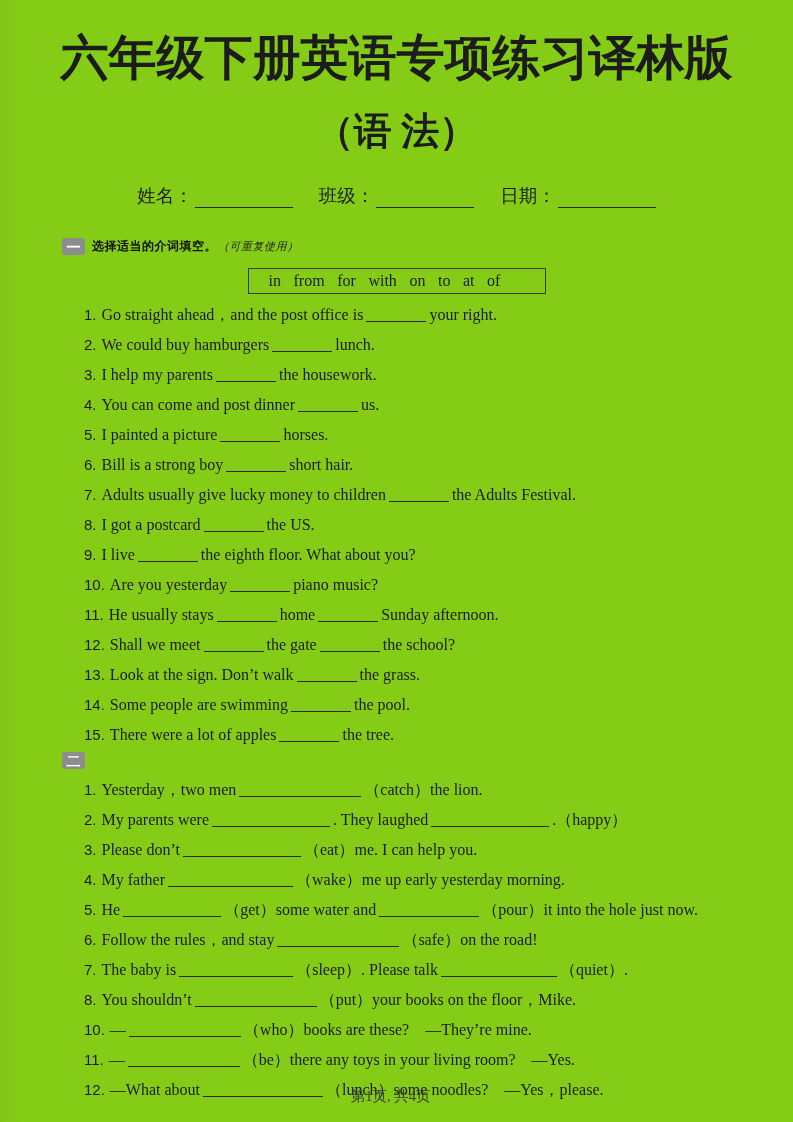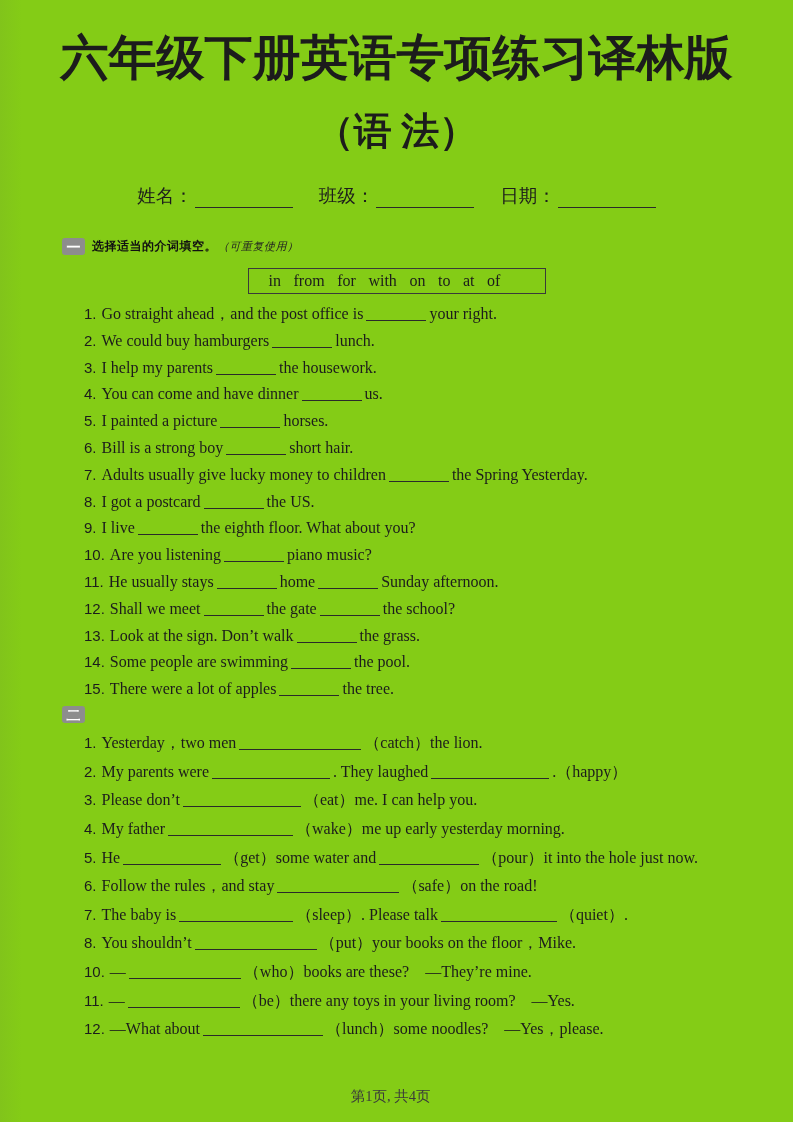--- a/index.html
+++ b/index.html
@@ -98,20 +98,21 @@
     align-items: center;
     padding: 0 44px 0 20px;
     justify-content: space-between;
     font-size: 16px;
   }
   .items { margin: 10px 30px 0 84px; }
   .item {
     font-size: 16px;
     line-height: 19px;
     white-space: nowrap;
+    margin-top: 11px;
   }
   .sec1-items .item { margin-bottom: 7.8px; }
   .sec2-items .item { margin-bottom: 9.6px; }
   .no {
     font-family: "Liberation Sans", "DejaVu Sans", sans-serif;
     font-size: 15px;
     margin-right: 5px;
   }
   .blank {
     display: inline-block;
@@ -166,27 +167,27 @@
         <span>with</span>
         <span>on</span>
         <span>to</span>
         <span>at</span>
         <span>of</span>
       </div>
     <div class="items sec1-items">
         <div class="item"><span class="no">1.</span><span>Go straight ahead，and the post office is</span><span class="blank" style="width: 60px;"></span><span>your right.</span></div>
         <div class="item"><span class="no">2.</span><span>We could buy hamburgers</span><span class="blank" style="width: 60px;"></span><span>lunch.</span></div>
         <div class="item"><span class="no">3.</span><span>I help my parents</span><span class="blank" style="width: 60px;"></span><span>the housework.</span></div>
-        <div class="item"><span class="no">4.</span><span>You can come and have dinner</span><span class="blank" style="width: 60px;"></span><span>us.</span></div>
+        <div class="item"><span class="no">4.</span><span>You can come and post dinner</span><span class="blank" style="width: 60px;"></span><span>us.</span></div>
         <div class="item"><span class="no">5.</span><span>I painted a picture</span><span class="blank" style="width: 60px;"></span><span>horses.</span></div>
         <div class="item"><span class="no">6.</span><span>Bill is a strong boy</span><span class="blank" style="width: 60px;"></span><span>short hair.</span></div>
-        <div class="item"><span class="no">7.</span><span>Adults usually give lucky money to children</span><span class="blank" style="width: 60px;"></span><span>the Spring Yesterday.</span></div>
+        <div class="item"><span class="no">7.</span><span>Adults usually give lucky money to children</span><span class="blank" style="width: 60px;"></span><span>the Adults Festival.</span></div>
         <div class="item"><span class="no">8.</span><span>I got a postcard</span><span class="blank" style="width: 60px;"></span><span>the US.</span></div>
         <div class="item"><span class="no">9.</span><span>I live</span><span class="blank" style="width: 60px;"></span><span>the eighth floor. What about you?</span></div>
-        <div class="item"><span class="no">10.</span><span>Are you listening</span><span class="blank" style="width: 60px;"></span><span>piano music?</span></div>
+        <div class="item"><span class="no">10.</span><span>Are you yesterday</span><span class="blank" style="width: 60px;"></span><span>piano music?</span></div>
         <div class="item"><span class="no">11.</span><span>He usually stays</span><span class="blank" style="width: 60px;"></span><span>home</span><span class="blank" style="width: 60px;"></span><span>Sunday afternoon.</span></div>
         <div class="item"><span class="no">12.</span><span>Shall we meet</span><span class="blank" style="width: 60px;"></span><span>the gate</span><span class="blank" style="width: 60px;"></span><span>the school?</span></div>
         <div class="item"><span class="no">13.</span><span>Look at the sign. Don’t walk</span><span class="blank" style="width: 60px;"></span><span>the grass.</span></div>
         <div class="item"><span class="no">14.</span><span>Some people are swimming</span><span class="blank" style="width: 60px;"></span><span>the pool.</span></div>
         <div class="item"><span class="no">15.</span><span>There were a lot of apples</span><span class="blank" style="width: 60px;"></span><span>the tree.</span></div>
       </div>
   </section>
 
   <section class="exercise">
     <div class="sec-header sec2-header">

